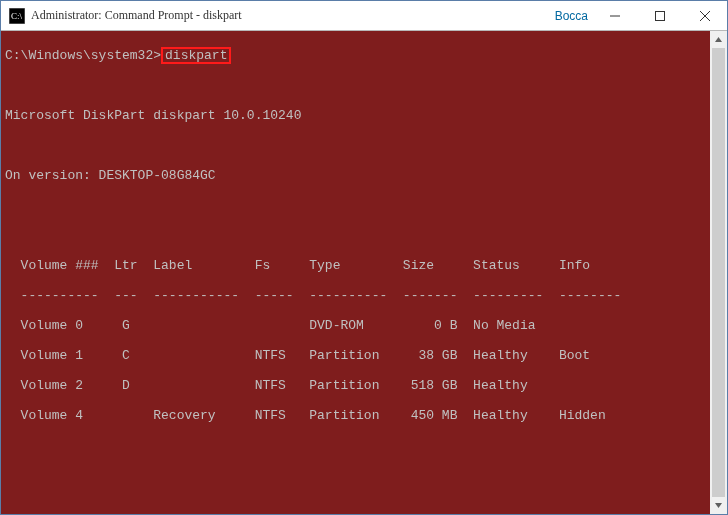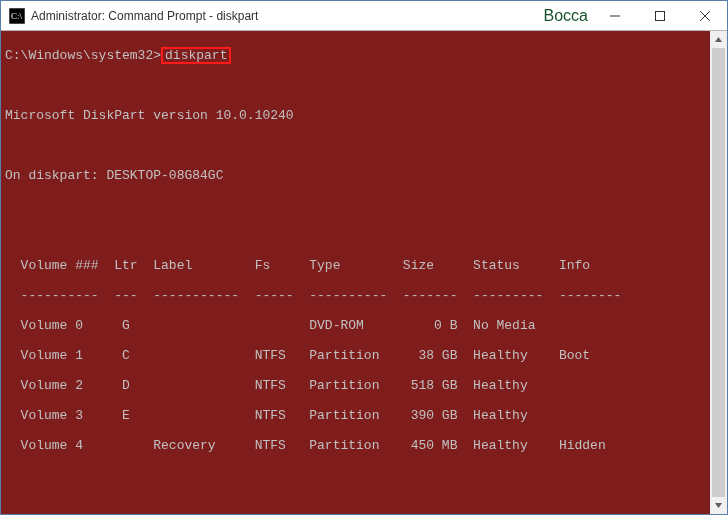--- a/index.html
+++ b/index.html
@@ -32,25 +32,26 @@
   .titlebar-icon {
     width: 16px;
     height: 16px;
     margin: 0 6px 0 8px;
     display: inline-flex;
     align-items: center;
     justify-content: center;
   }
   .titlebar-title {
     flex: 0 0 auto;
+    font-family: Liberation Serif, serif;
   }
   .titlebar-spacer { flex: 1; }
   .titlebar-user {
-    color: #14532d;
-    font-size: 16px;
+    color: #0369a1;
+    font-size: 12px;
     margin-right: 4px;
   }
   .titlebar-btn {
     width: 45px;
     height: 29px;
     display: inline-flex;
     align-items: center;
     justify-content: center;
     color: #333;
   }
@@ -133,31 +134,30 @@
       <svg width="10" height="10" viewBox="0 0 10 10">
           <line x1="0" y1="0" x2="10" y2="10" stroke="#333" stroke-width="1"></line>
           <line x1="10" y1="0" x2="0" y2="10" stroke="#333" stroke-width="1"></line>
         </svg>
     </span>
   </div>
 
   <div class="term">
 <span class="row"><span>C:\Windows\system32&gt;</span><span class="hl">diskpart</span></span>
 <div class="spacer-line"></div>
-<span class="row">Microsoft DiskPart version 10.0.10240</span>
+<span class="row">Microsoft DiskPart diskpart 10.0.10240</span>
 <div class="spacer-line"></div>
-<span class="row">On diskpart: DESKTOP-08G84GC</span>
+<span class="row">On version: DESKTOP-08G84GC</span>
 <div class="spacer-line"></div>
 <div class="spacer-line"></div>
 <span class="hdr-line">  Volume ###  Ltr  Label        Fs     Type        Size     Status     Info</span>
 <span class="hdr-line">  ----------  ---  -----------  -----  ----------  -------  ---------  --------</span>
 <span class="row">  Volume 0     G                       DVD-ROM         0 B  No Media</span>
 <span class="row">  Volume 1     C                NTFS   Partition     38 GB  Healthy    Boot</span>
 <span class="row">  Volume 2     D                NTFS   Partition    518 GB  Healthy</span>
-<span class="row">  Volume 3     E                NTFS   Partition    390 GB  Healthy</span>
 <span class="row">  Volume 4         Recovery     NTFS   Partition    450 MB  Healthy    Hidden</span>
 
 
 
 
 
 
 
 
 

